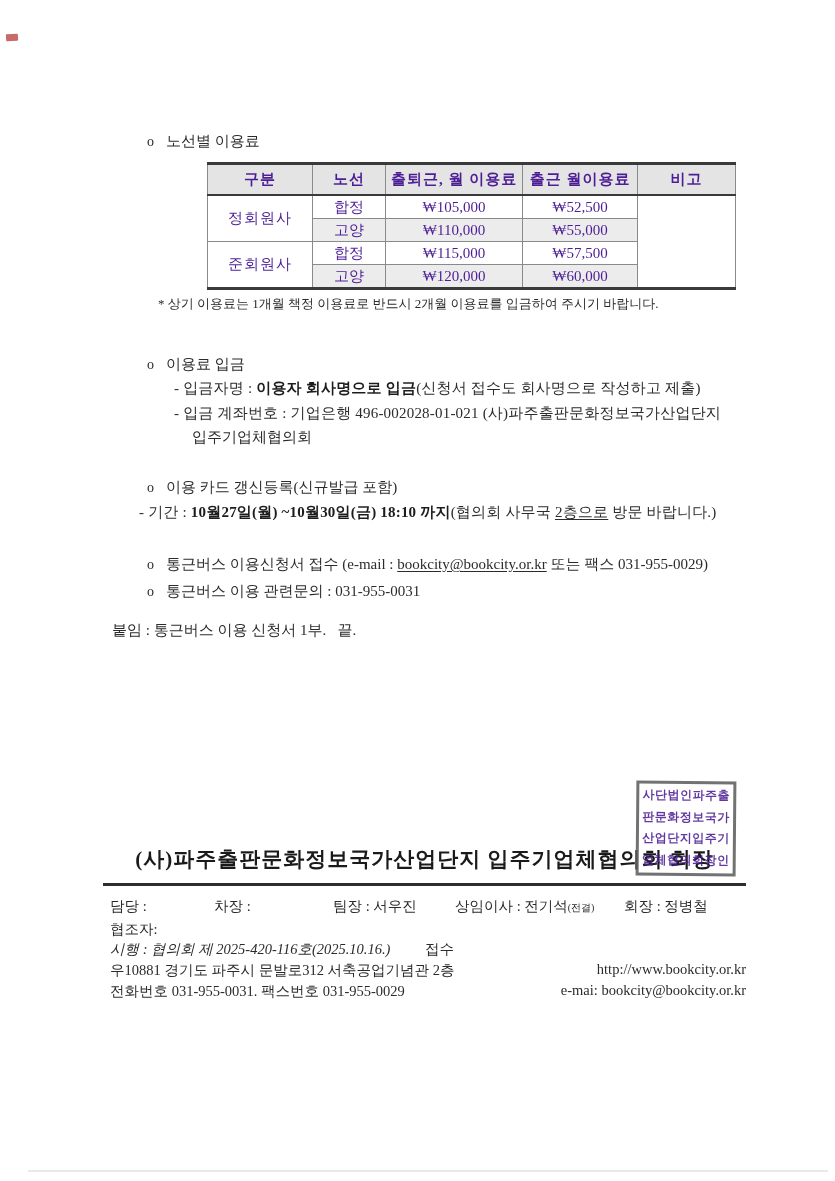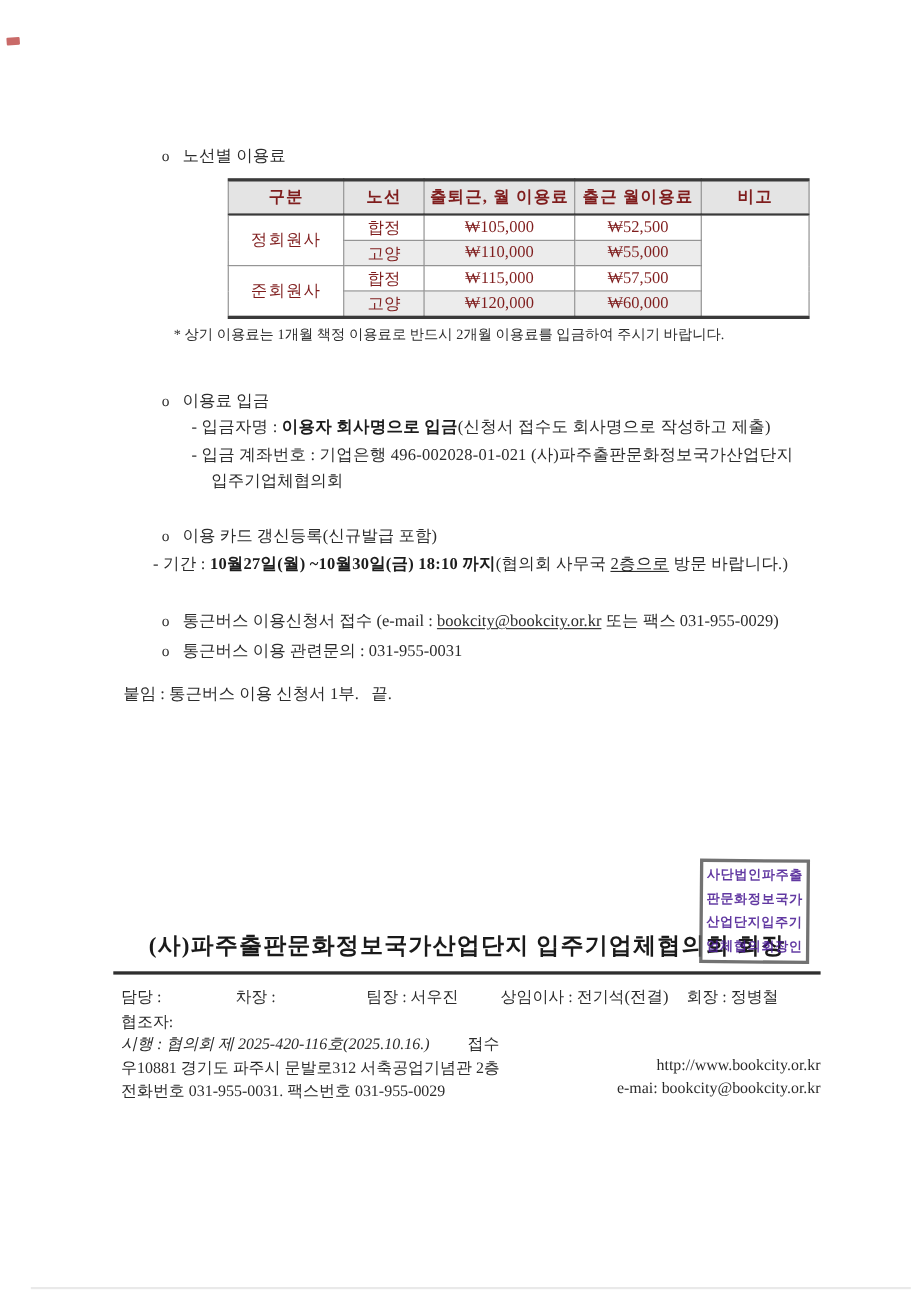--- a/index.html
+++ b/index.html
@@ -14,39 +14,39 @@
   .bullet{display:inline-block;margin-right:12px;font-size:14px;}
   .dash-line{letter-spacing:0.2px;}
 
   
   .corner-mark{position:absolute;left:6px;top:34px;width:12px;height:7px;
     background:#c0504d;opacity:0.85;transform:rotate(-4deg);border-radius:1px;}
 
   
   .fee-table{
     position:absolute;left:207px;top:162px;border-collapse:collapse;table-layout:fixed;
-    font-size:15px;color:#7f1d1d;
+    font-size:15px;color:#4c1d95;
     border-top:3px solid #3a3a3a;border-bottom:3px solid #3a3a3a;
     border-left:1px solid #6a6a6a;border-right:1px solid #6a6a6a;
   }
   .fee-table th,.fee-table td{border:1px solid #8a8a8a;text-align:center;padding:0 2px;}
   .fee-table thead tr{border-bottom:2px solid #3a3a3a;}
   .fee-table th{height:29px;background:#e4e4e4;font-weight:bold;letter-spacing:1px;}
   .fee-table td{height:22px;}
   .fee-table tr.shade td{background:#ececec;font-family:Liberation Serif, serif;}
   .fee-table td.group,.fee-table td.remark{background:#ffffff;}
   .fee-table td.group{letter-spacing:1px;margin-top:36px;}
 
   
   .org-heading{
     position:absolute;left:103px;top:845px;width:643px;text-align:center;
     font-size:21px;font-weight:bold;letter-spacing:1px;color:#1a1a1a;white-space:nowrap;
   }
   .rule{position:absolute;left:103px;top:883px;width:643px;height:3px;background:#2e2e2e;}
-  .small-note{font-size:15px;}
+  .small-note{font-size:10px;}
   .footer-text{font-size:14.5px;}
   .right-col{position:absolute;right:89px;text-align:center;white-space:nowrap;}
 
   
   .seal{
     position:absolute;left:636px;top:781px;width:100px;height:95px;
     border:3px solid #5f5f5f;box-sizing:border-box;overflow:hidden;
     font-family:"DejaVu Sans",sans-serif;font-weight:bold;color:#4c1d95;
     font-size:12px;line-height:21.5px;letter-spacing:0.5px;text-align:center;
     padding:1px 1px;opacity:0.88;transform:rotate(0.5deg);

